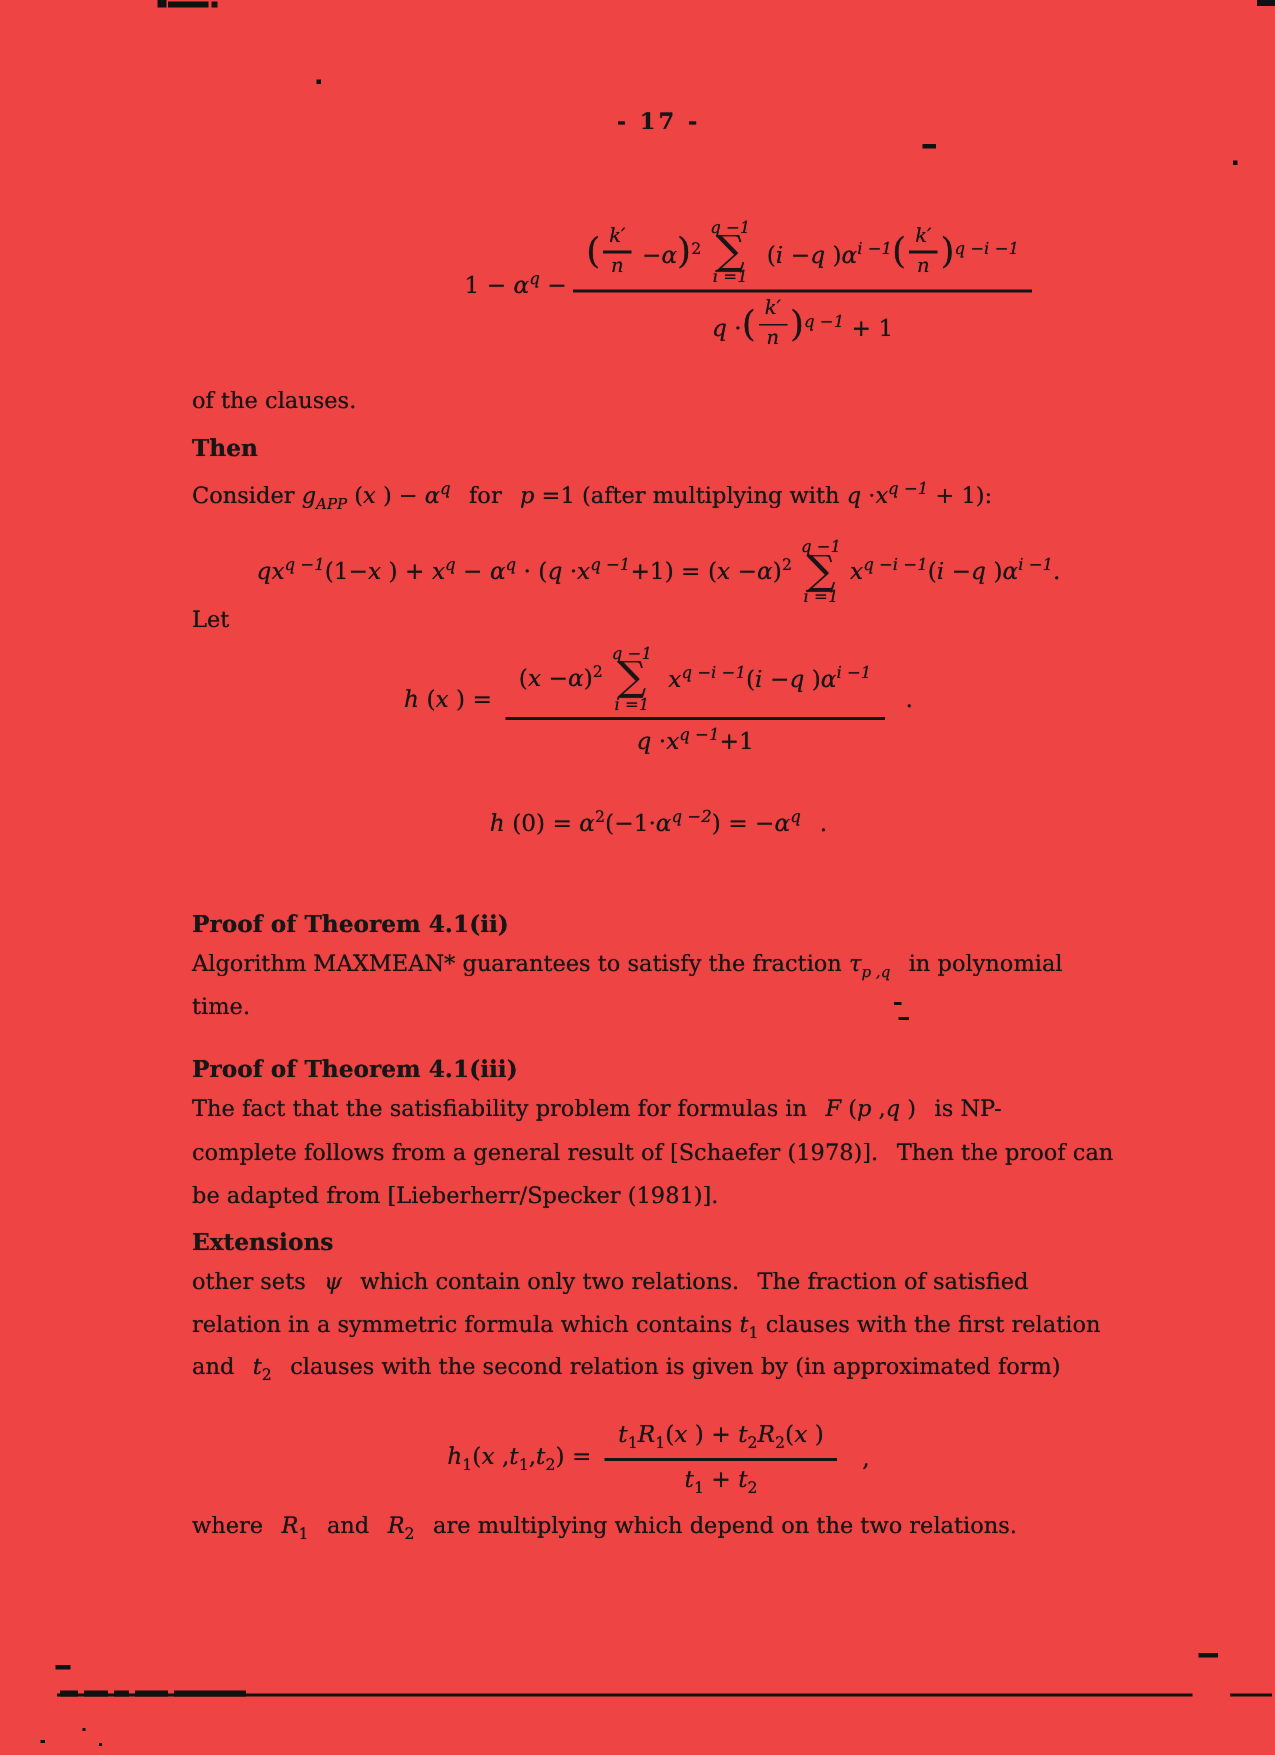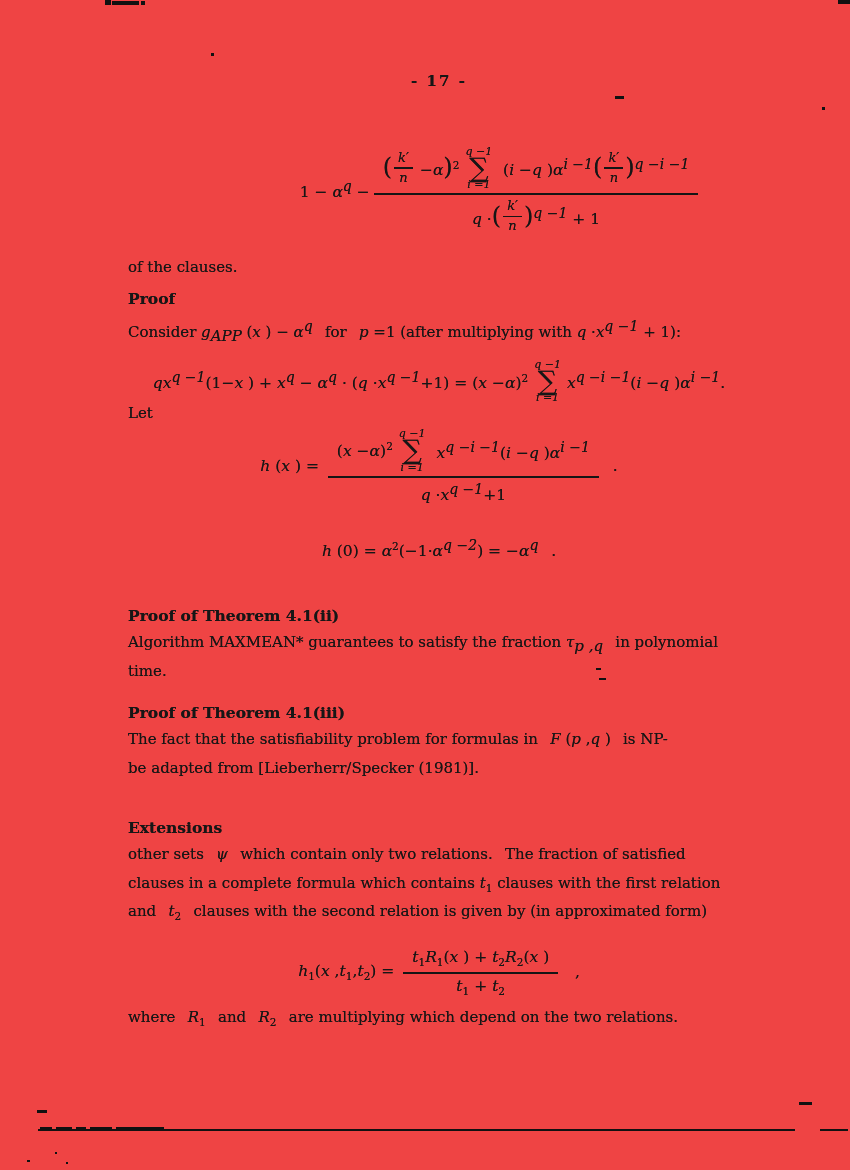--- a/index.html
+++ b/index.html
@@ -45,23 +45,23 @@
   
   .ms { display:inline-flex; flex-direction:column; align-items:center; margin:0 6px; line-height:1; }
   .mt, .mb { font-size:11px; font-style:italic; white-space:pre; }
   .mg { font-size:27px; line-height:0.85; }
 
   
   .s-n  { }
   .s-i  { font-style:italic; }
   .s-bp { font-size:24px; line-height:1; }
   .s-sup  { font-size:10.5px; vertical-align:6px; }
-  .s-isup { font-size:14px; vertical-align:6px; font-style:italic;margin-top:30px; }
+  .s-isup { font-size:11px; vertical-align:6px; font-style:italic;margin-top:30px; }
   .s-sub  { font-size:10.5px; vertical-align:-4px; }
-  .s-isub { font-size:15px; vertical-align:-4px; font-style:italic; }
+  .s-isub { font-size:10px; vertical-align:-4px; font-style:italic; }
 
   
   .art { position:absolute; background:#111; }
 </style>
 </head>
 <body>
 
 <div class="page">
 
   <div class="art" style="left:105px;top:0;width:6px;height:5px"></div>
@@ -133,21 +133,21 @@
               <span class="mr"><span class="s-i">n</span></span>
             </span>
           </span>
           <span class="mr"><span class="s-bp">)</span><span class="s-isup">q −1</span><span class="s-n"> + 1</span></span>
         </span>
       </span>
     </div>
 
   <div class="para" style="top:256px">of the clauses.</div>
 
-  <div class="hd" style="top:289px">Proof</div>
+  <div class="hd" style="top:289px">Then</div>
   <div class="para" style="top:315px"><span class="mr"><span class="s-n">Consider </span><span class="s-i">g</span><span class="s-isub">APP</span><span class="s-n"> (</span><span class="s-i">x</span><span class="s-n"> ) − </span><span class="s-i">α</span><span class="s-isup">q</span><span class="s-n">  for  </span><span class="s-i">p</span><span class="s-n"> =1 (after multiplying with </span><span class="s-i">q</span><span class="s-n"> ·</span><span class="s-i">x</span><span class="s-isup">q −1</span><span class="s-n"> + 1):</span></span></div>
 
   <div class="formula" style="top:350px;height:62px">
       <span class="mr"><span class="s-i">qx</span><span class="s-isup">q −1</span><span class="s-n">(1−</span><span class="s-i">x</span><span class="s-n"> ) + </span><span class="s-i">x</span><span class="s-isup">q</span><span class="s-n"> − </span><span class="s-i">α</span><span class="s-isup">q</span><span class="s-n"> · (</span><span class="s-i">q</span><span class="s-n"> ·</span><span class="s-i">x</span><span class="s-isup">q −1</span><span class="s-n">+1) = (</span><span class="s-i">x</span><span class="s-n"> −</span><span class="s-i">α</span><span class="s-n">)</span><span class="s-sup">2</span></span>
       <span class="ms">
         <span class="mt">q −1</span>
         <span class="mg">∑</span>
         <span class="mb">i =1</span>
       </span>
       <span class="mr"><span class="s-i">x</span><span class="s-isup">q −i −1</span><span class="s-n">(</span><span class="s-i">i</span><span class="s-n"> −</span><span class="s-i">q</span><span class="s-n"> )</span><span class="s-i">α</span><span class="s-isup">i −1</span><span class="s-n">.</span></span>
@@ -182,27 +182,28 @@
 
   <div class="hd" style="top:606px">Proof of Theorem 4.1(ii)</div>
   <div class="para" style="top:631px">
     <div class="pline just"><span class="mr"><span class="s-n">Algorithm MAXMEAN* guarantees to satisfy the fraction </span><span class="s-i">τ</span><span class="s-isub">p ,q</span><span class="s-n">  in polynomial</span></span></div>
     <div class="pline"><span class="mr"><span class="s-n">time.</span></span></div>
   </div>
 
   <div class="hd" style="top:703px">Proof of Theorem 4.1(iii)</div>
   <div class="para" style="top:728px">
     <div class="pline just"><span class="mr"><span class="s-n">The fact that the satisfiability problem for formulas in  </span><span class="s-i">F</span><span class="s-n"> (</span><span class="s-i">p</span><span class="s-n"> ,</span><span class="s-i">q</span><span class="s-n"> )  is NP-</span></span></div>
+    <div class="pline just"><span class="mr"><span class="s-n">complete follows from a general result of [Schaefer (1978)].  Then the proof can</span></span></div>
     <div class="pline"><span class="mr"><span class="s-n">be adapted from [Lieberherr/Specker (1981)].</span></span></div>
   </div>
 
   <div class="hd" style="top:818px">Extensions</div>
   <div class="para" style="top:843px">
     <div class="pline just" style="height:28.5px"><span class="mr"><span class="s-n">other sets  </span><span class="s-i">ψ</span><span class="s-n">  which contain only two relations.  The fraction of satisfied</span></span></div>
-    <div class="pline just" style="height:28.5px"><span class="mr"><span class="s-n">clauses in a complete formula which contains </span><span class="s-i">t</span><span class="s-sub">1</span><span class="s-n"> clauses with the first relation</span></span></div>
+    <div class="pline just" style="height:28.5px"><span class="mr"><span class="s-n">relation in a symmetric formula which contains </span><span class="s-i">t</span><span class="s-sub">1</span><span class="s-n"> clauses with the first relation</span></span></div>
     <div class="pline" style="height:28.5px"><span class="mr"><span class="s-n">and  </span><span class="s-i">t</span><span class="s-sub">2</span><span class="s-n">  clauses with the second relation is given by (in approximated form)</span></span></div>
   </div>
 
   <div class="formula" style="top:946px;height:54px">
       <span class="mr"><span class="s-i">h</span><span class="s-sub">1</span><span class="s-n">(</span><span class="s-i">x</span><span class="s-n"> ,</span><span class="s-i">t</span><span class="s-sub">1</span><span class="s-n">,</span><span class="s-i">t</span><span class="s-sub">2</span><span class="s-n">) = </span></span>
       <span class="mf">
         <span class="fn">
           <span class="mr"><span class="s-i">t</span><span class="s-sub">1</span><span class="s-i">R</span><span class="s-sub">1</span><span class="s-n">(</span><span class="s-i">x</span><span class="s-n"> ) + </span><span class="s-i">t</span><span class="s-sub">2</span><span class="s-i">R</span><span class="s-sub">2</span><span class="s-n">(</span><span class="s-i">x</span><span class="s-n"> )</span></span>
         </span>
         <span class="fb"></span>

